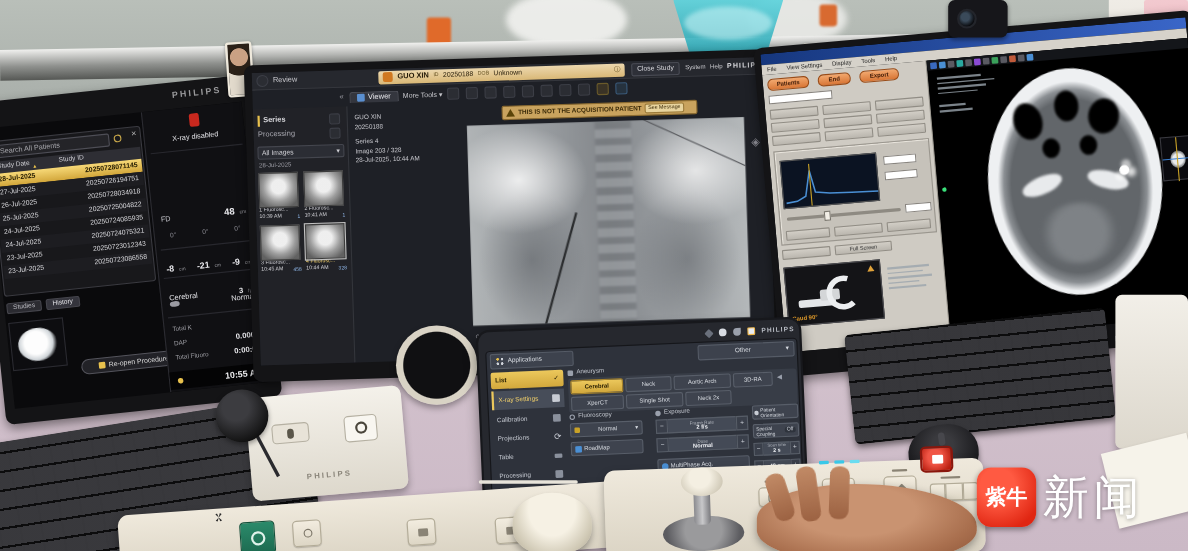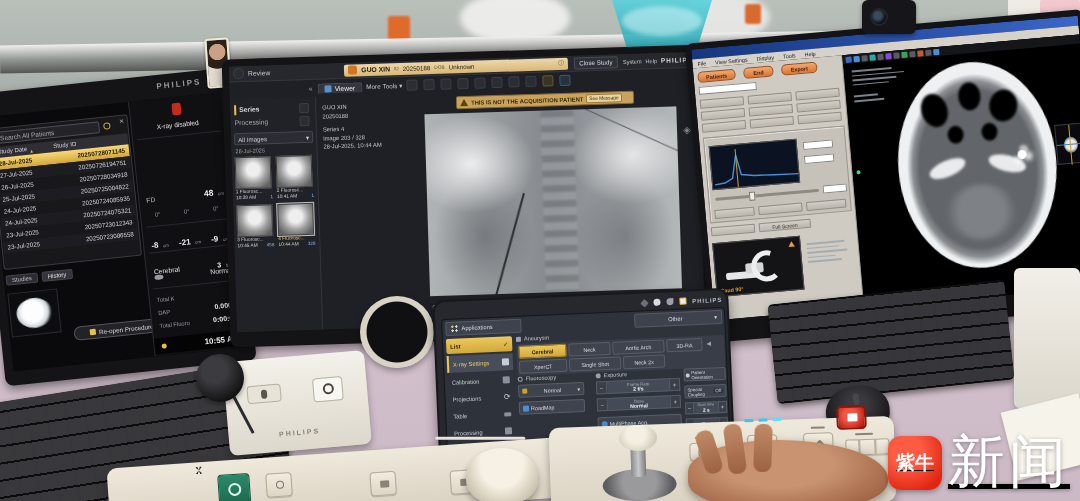--- a/index.html
+++ b/index.html
@@ -149,23 +149,23 @@
   .klabel{height:2px;background:#8a8374;border-radius:1px;}
   .joy-base{left:52px;top:44px;width:74px;height:32px;border-radius:50%;background:radial-gradient(circle at 50% 40%,#9a9a9c 0 40%,#5c5c60 80%);}
   .joy-stem{left:81px;top:18px;width:15px;height:34px;background:linear-gradient(90deg,#8a8a8e,#c8c8ca,#7a7a7e);border-radius:4px;}
   .joy-cap{left:70px;top:0;width:38px;height:26px;border-radius:50%;background:radial-gradient(circle at 45% 35%,#f4efe2 0 35%,#cfc8b6 80%);}
   .redbtn{background:radial-gradient(circle at 45% 40%,#f05545 0 35%,#b81e10 85%);border:2px solid #8a160c;border-radius:5px;}
   .hand{background:radial-gradient(ellipse at 45% 35%,#c99371 0 35%,#a96f4e 70%,#8a5336 100%);border-radius:45% 55% 40% 40%;filter:blur(.5px);box-shadow:0 3px 8px rgba(0,0,0,.35);}
   .finger{background:linear-gradient(#c18a66,#9c6242);border-radius:8px;filter:blur(.4px);}
   .knob{left:466px;top:448px;width:72px;height:56px;background:radial-gradient(ellipse at 50% 26%,#f6f1e4 0 42%,#cfc8b4 75%,#a8a190 100%);border-radius:50% 50% 42% 42%;box-shadow:0 4px 6px rgba(0,0,0,.3);}
 
   
-  .wm{left:888px;top:424px;display:flex;align-items:center;gap:6px;z-index:60;text-decoration:underline;}
+  .wm{left:888px;top:424px;display:flex;align-items:center;gap:6px;z-index:60;}
   .wm-icon{width:54px;height:54px;border-radius:13px;background:radial-gradient(circle at 35% 30%,#ff5a42 0 30%,#e02612 80%);display:flex;align-items:center;justify-content:center;color:#fff;font-weight:bold;font-size:19px;font-family:"Liberation Serif","DejaVu Serif",serif;box-shadow:0 2px 5px rgba(0,0,0,.35);}
-  .wm-text{color:#fff;font-size:57px;font-family:"Liberation Serif","DejaVu Serif",serif;text-shadow:0 1px 4px rgba(0,0,0,.35);letter-spacing:4px;}
+  .wm-text{color:#fff;font-size:42px;font-family:"Liberation Serif","DejaVu Serif",serif;text-shadow:0 1px 4px rgba(0,0,0,.35);letter-spacing:4px;}
 
   .fx{display:flex;}
   .fxc{display:flex;align-items:center;}
 </style>
 </head>
 <body>
 
 <div class="scene">
 
   <div class="abs blob" style="left:460px;top:-8px;width:110px;height:52px;background:rgba(245,245,242,.85);"></div>

